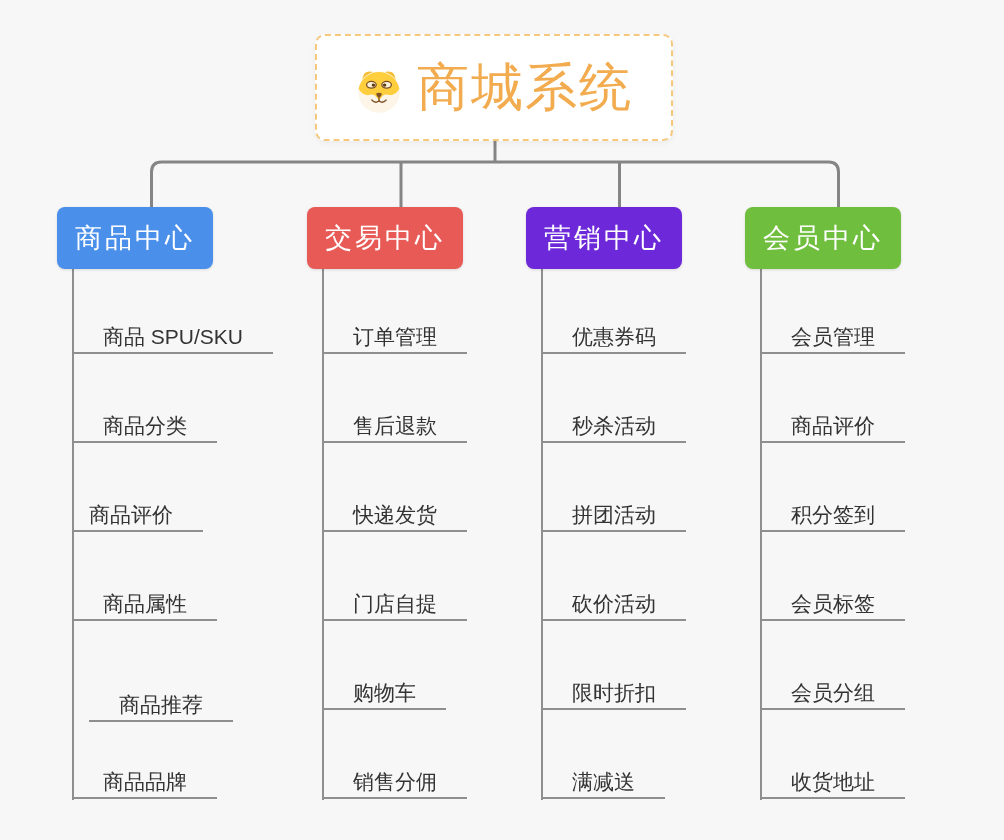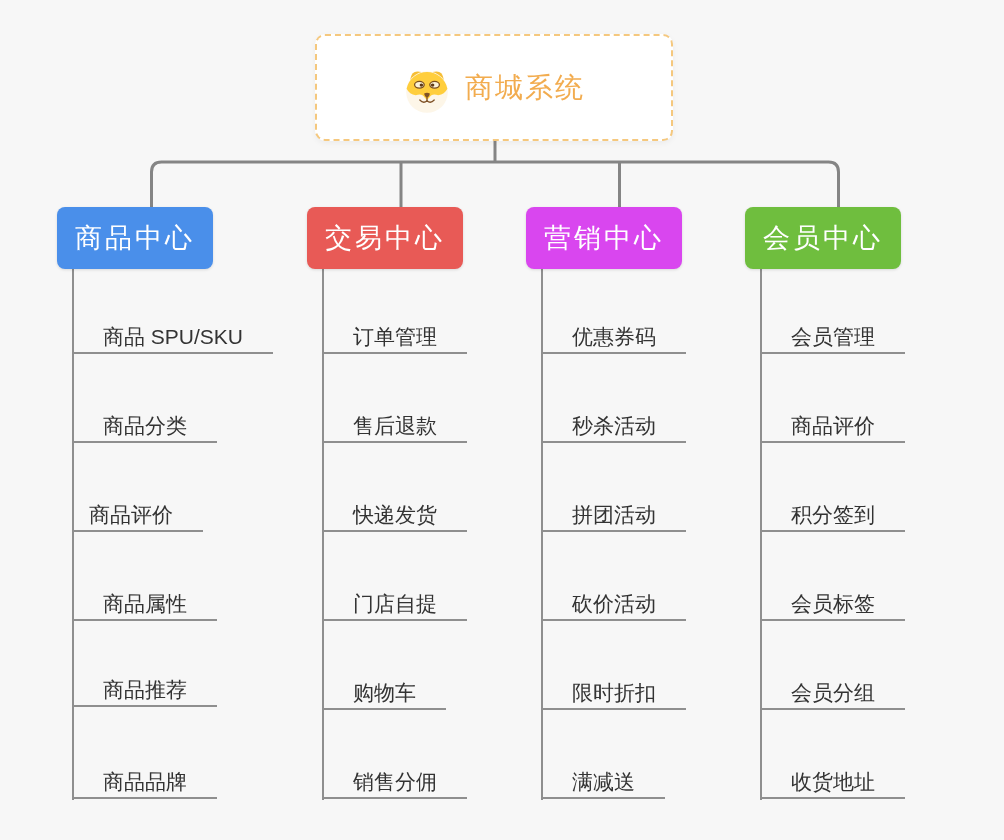--- a/index.html
+++ b/index.html
@@ -40,21 +40,21 @@
     border-radius: 10px;
     box-sizing: border-box;
     display: flex;
     align-items: center;
     justify-content: center;
     gap: 14px;
     box-shadow: 0 2px 6px rgba(0,0,0,0.05);
     cursor: default;
   }
   .root-label {
-    font-size: 28px;
+    font-size: 52px;
     letter-spacing: 2px;
     color: var(--root-text, #f2ac4f);
     white-space: nowrap;
     font-family: Liberation Serif, serif;
   }
   .branch-col {
     position: absolute;
     top: 207px;
     width: 260px;
     height: 600px;
@@ -119,34 +119,34 @@
     </svg>
     <span class="root-label">商城系统</span>
   </div>
 
 <div class="branch-col" style="left: 57px;">
       <div class="branch-header" style="background: rgb(74, 143, 234);">商品中心</div>
     <div class="topic-item" style="top: 115px;">商品 SPU/SKU</div>
       <div class="topic-item" style="top: 204px;">商品分类</div>
       <div class="topic-item" style="top: 293px; padding-left: 16px;">商品评价</div>
       <div class="topic-item" style="top: 382px;">商品属性</div>
-      <div class="topic-item" style="top: 468px;">商品推荐</div>
+      <div class="topic-item" style="top: 483px; margin-left: 16px;">商品推荐</div>
       <div class="topic-item" style="top: 560px;">商品品牌</div>
     </div>
     <div class="branch-col" style="left: 307px;">
       <div class="branch-header" style="background: rgb(232, 90, 86);">交易中心</div>
     <div class="topic-item" style="top: 115px;">订单管理</div>
       <div class="topic-item" style="top: 204px;">售后退款</div>
       <div class="topic-item" style="top: 293px;">快递发货</div>
       <div class="topic-item" style="top: 382px; text-align: center;">门店自提</div>
       <div class="topic-item" style="top: 471px;">购物车</div>
       <div class="topic-item" style="top: 560px;">销售分佣</div>
     </div>
     <div class="branch-col" style="left: 526px;">
-      <div class="branch-header" style="background: #d946ef;">营销中心</div>
+      <div class="branch-header" style="background: #6d28d9;">营销中心</div>
     <div class="topic-item" style="top: 115px;">优惠券码</div>
       <div class="topic-item" style="top: 204px;">秒杀活动</div>
       <div class="topic-item" style="top: 293px;">拼团活动</div>
       <div class="topic-item" style="top: 382px;">砍价活动</div>
       <div class="topic-item" style="top: 471px;">限时折扣</div>
       <div class="topic-item" style="top: 560px;">满减送</div>
     </div>
     <div class="branch-col" style="left: 745px;">
       <div class="branch-header" style="background: rgb(111, 190, 62);">会员中心</div>
     <div class="topic-item" style="top: 115px;">会员管理</div>

